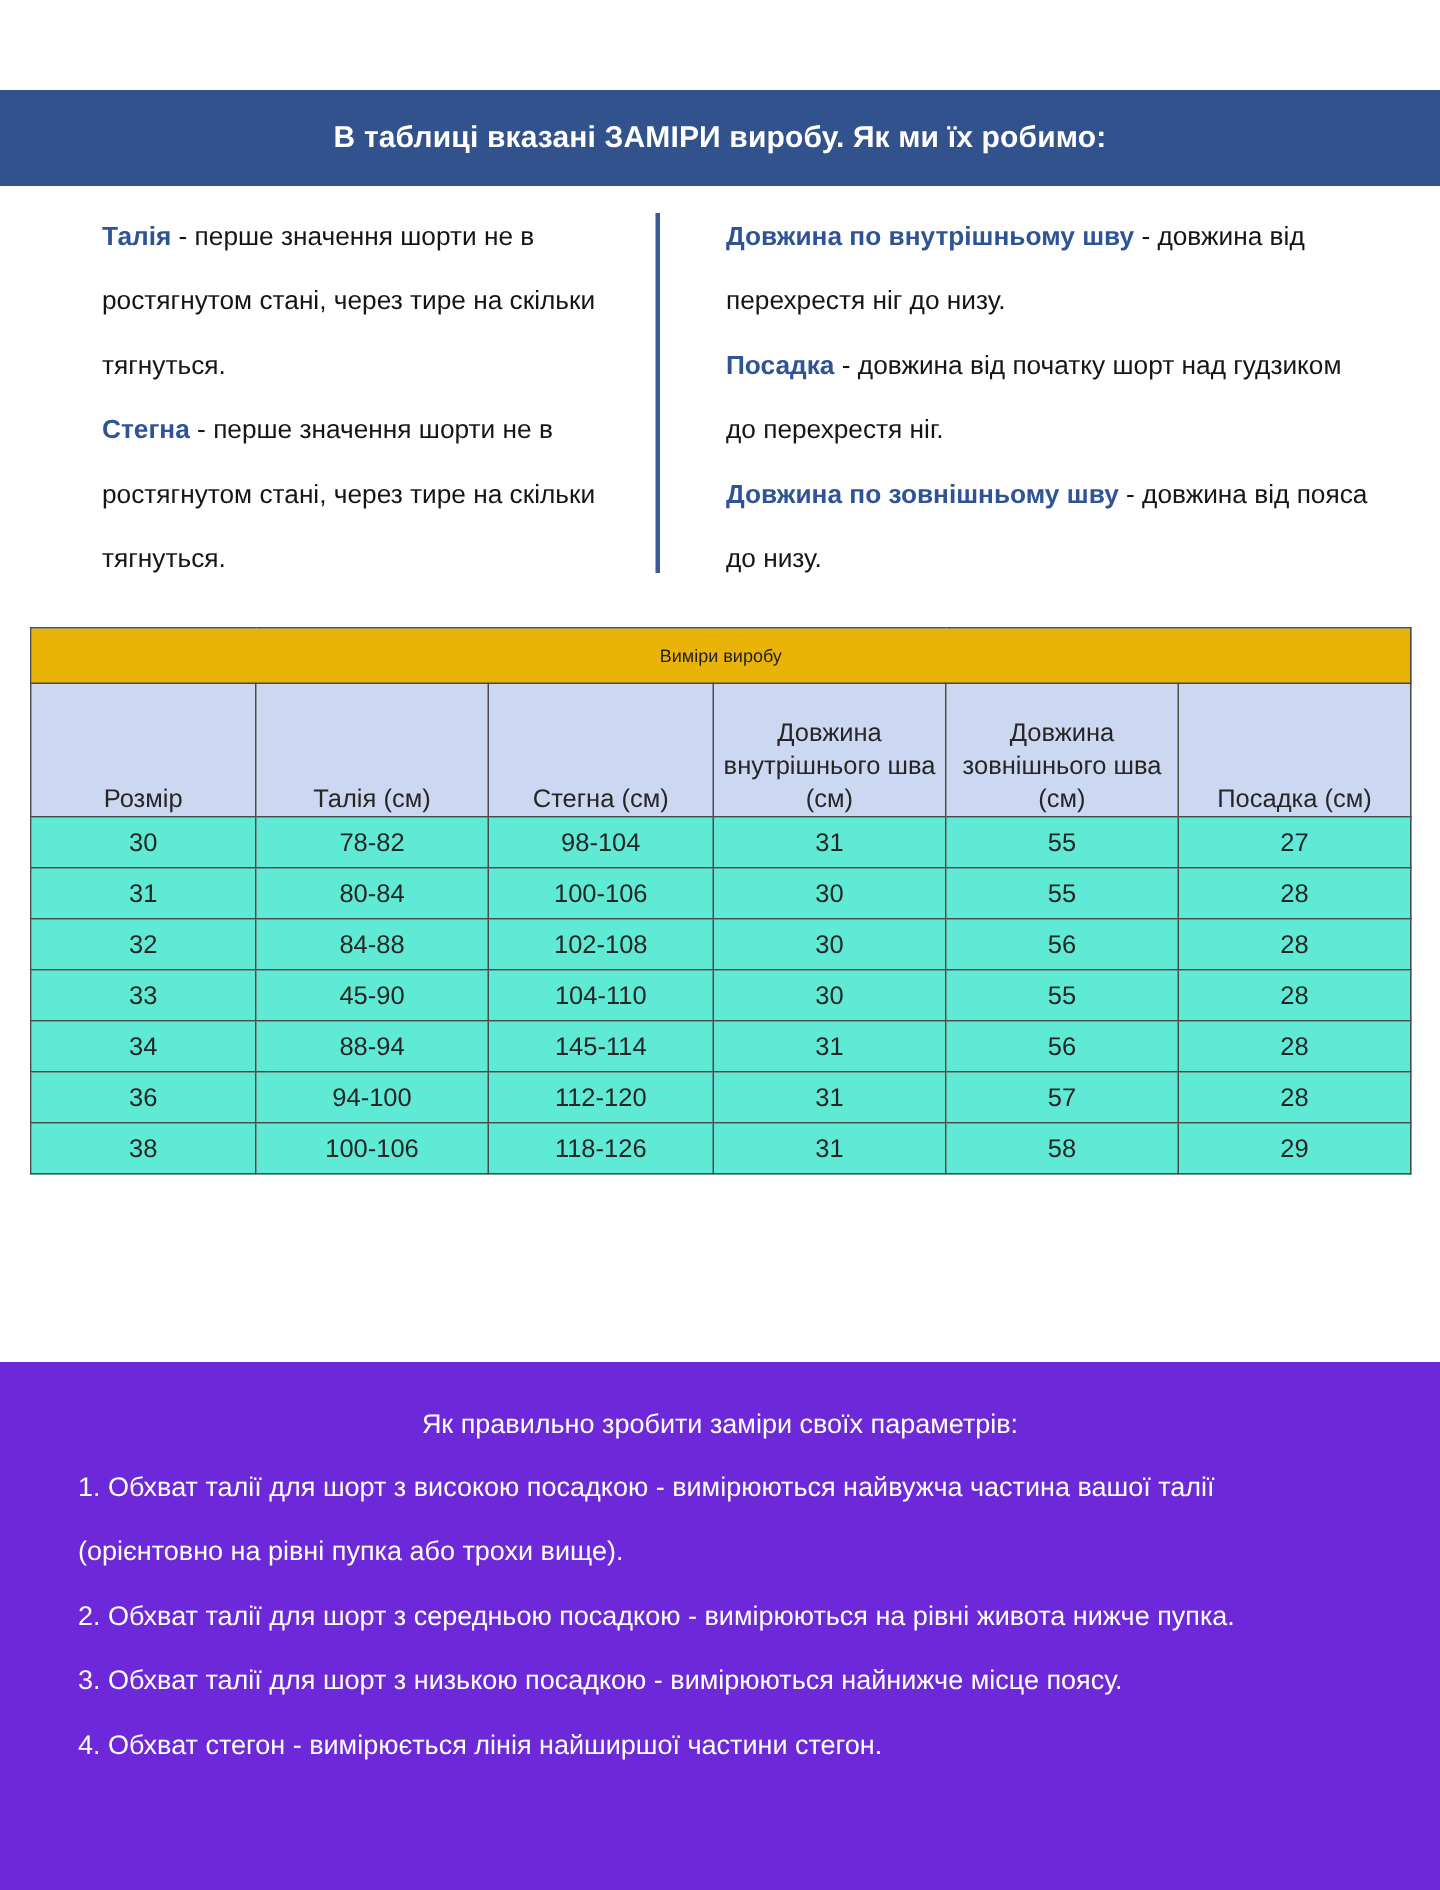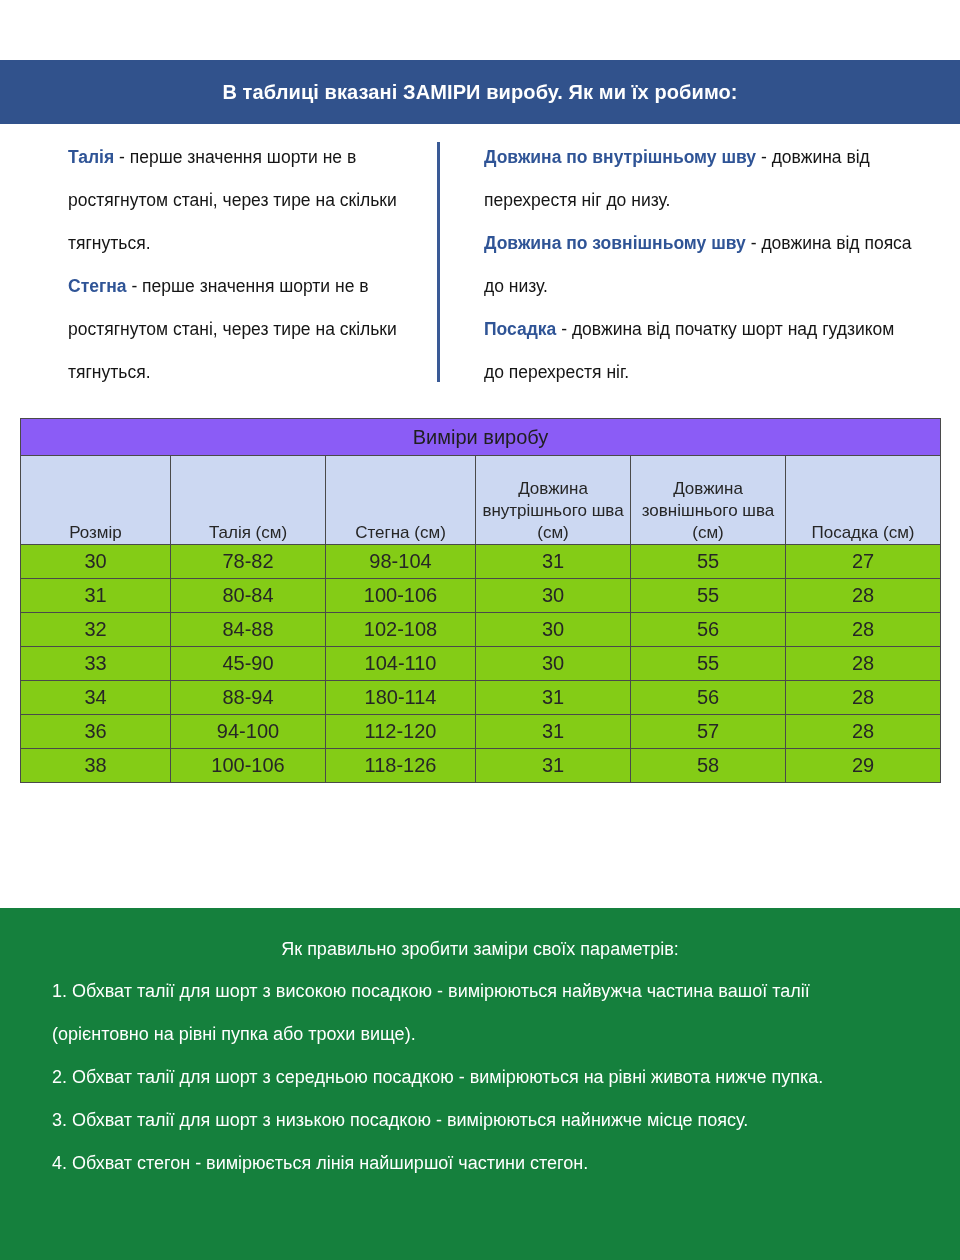--- a/index.html
+++ b/index.html
@@ -93,56 +93,56 @@
     color: #262626;
   }
   table.size-table td,
   table.size-table th {
     border: 1px solid #4a4a4a;
     text-align: center;
     font-weight: normal;
     padding: 0;
   }
   .tbl-title {
-    background: #8b5cf6;
+    background: #eab308;
     height: 36px;
-    font-size: 20px;
+    font-size: 12px;
     color: #1f1f1f;
     margin-top: 47px;
   }
   .tbl-head th {
     background: #ccd8f2;
     height: 88px;
     vertical-align: bottom;
     padding-bottom: 7px;
     font-size: 17px;
     line-height: 22px;
   }
   .tbl-body td {
-    background: #84cc16;
+    background: #5eead4;
     height: 33px;
-    font-size: 20px;
+    font-size: 17px;
   }
 
   
   col.c0 { width: 150px; }
   col.c1 { width: 155px; }
   col.c2 { width: 150px; }
   col.c3 { width: 155px; }
   col.c4 { width: 155px; }
   col.c5 { width: 155px; }
 
   
   .bottom-block {
     position: absolute;
     left: 0;
     top: 908px;
     width: 960px;
     height: 352px;
-    background: #15803d;
+    background: #6d28d9;
     box-sizing: border-box;
     padding: 20px 52px 0 52px;
     color: #ffffff;
   }
   .bottom-title {
     text-align: center;
     font-size: 18px;
     line-height: 42px;
     color: #ffffff;
     font-weight: normal;
@@ -176,24 +176,24 @@
     </p>
   </div>
 
   <div class="explain-divider"></div>
 
   <div class="explain-col right">
     <p>
       <span class="term">Довжина по внутрішньому шву</span><span> - довжина від перехрестя ніг до низу.</span>
     </p>
     <p>
+      <span class="term">Посадка</span><span> - довжина від початку шорт над гудзиком до перехрестя ніг.</span>
+    </p>
+    <p>
       <span class="term">Довжина по зовнішньому шву</span><span> - довжина від пояса до низу.</span>
-    </p>
-    <p>
-      <span class="term">Посадка</span><span> - довжина від початку шорт над гудзиком до перехрестя ніг.</span>
     </p>
   </div>
 
 </div>
 
 <div class="size-table-wrap">
   <table class="size-table">
     <colgroup>
       <col class="c0">
         <col class="c1">
@@ -244,21 +244,21 @@
         <td>33</td>
         <td>45-90</td>
         <td>104-110</td>
         <td>30</td>
         <td>55</td>
         <td>28</td>
       </tr>
       <tr>
         <td>34</td>
         <td>88-94</td>
-        <td>180-114</td>
+        <td>145-114</td>
         <td>31</td>
         <td>56</td>
         <td>28</td>
       </tr>
       <tr>
         <td>36</td>
         <td>94-100</td>
         <td>112-120</td>
         <td>31</td>
         <td>57</td>

